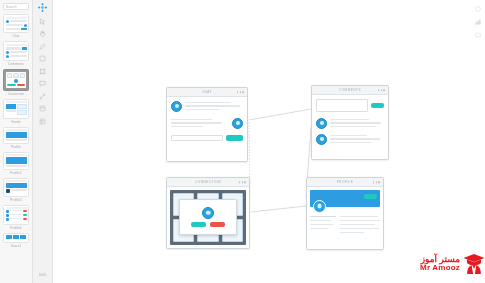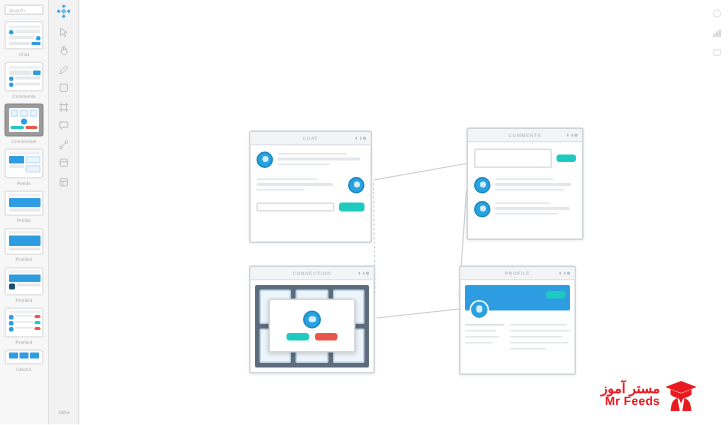--- a/index.html
+++ b/index.html
@@ -128,21 +128,21 @@
     position:absolute; right:0; top:0; width:14px; height:283px;
   }
   .rr-icon {
     width:8px; height:8px; margin:5px auto 0 auto; opacity:.3; color:#7a7a7a;
     display:flex; align-items:center; justify-content:center;
   }
   .rr-icon svg{ width:6px; height:6px; }
 
   
   .watermark {
-    position:absolute; right:20px; bottom:7px;
+    position:absolute; right:0; bottom:7px;
     display:flex; align-items:center; gap:3px;
   }
   .wm-text { text-align:right; color:#e8191f; }
   .wm-fa { font-size:9px; font-weight:bold; line-height:1.05; direction:rtl; }
   .wm-en { font-size:8px; font-weight:bold; line-height:1.1; letter-spacing:.2px; }
   .wm-logo { width:22px; height:24px; }
 </style>
 </head>
 <body>
 
@@ -575,21 +575,21 @@
     <div class="rr-icon">
       <svg viewBox="0 0 16 16" fill="none" stroke="currentColor" stroke-width="1.4">
           <rect x="2" y="3" width="12" height="10" rx="1"></rect>
         </svg>
     </div>
   </div>
 
   <div class="watermark">
     <div class="wm-text">
       <div class="wm-fa">مستر آموز</div>
-      <div class="wm-en">Mr Feeds</div>
+      <div class="wm-en">Mr Amooz</div>
     </div>
     <svg class="wm-logo" viewBox="0 0 44 48">
       <g fill="#e8191f">
         <path d="M22 4 L43 12 L22 20 L1 12 Z"></path>
         <path d="M8 15 v7 c0 0 5 5 14 5 s14-5 14-5 v-7 l-14 5.5 z"></path>
         <path d="M22 26 c-5 0-9 2.2-11 5.5 -1.8 2.8-2.6 8-2.8 12.5 h27.6 c-0.2-4.5-1-9.7-2.8-12.5 -2-3.3-6-5.5-11-5.5 z"></path>
       </g>
       <path d="M19 27 L22 34 L25 27 L26.5 27.8 L23.2 47 h-2.4 L17.5 27.8 z" fill="#ffffff"></path>
     </svg>
   </div>

